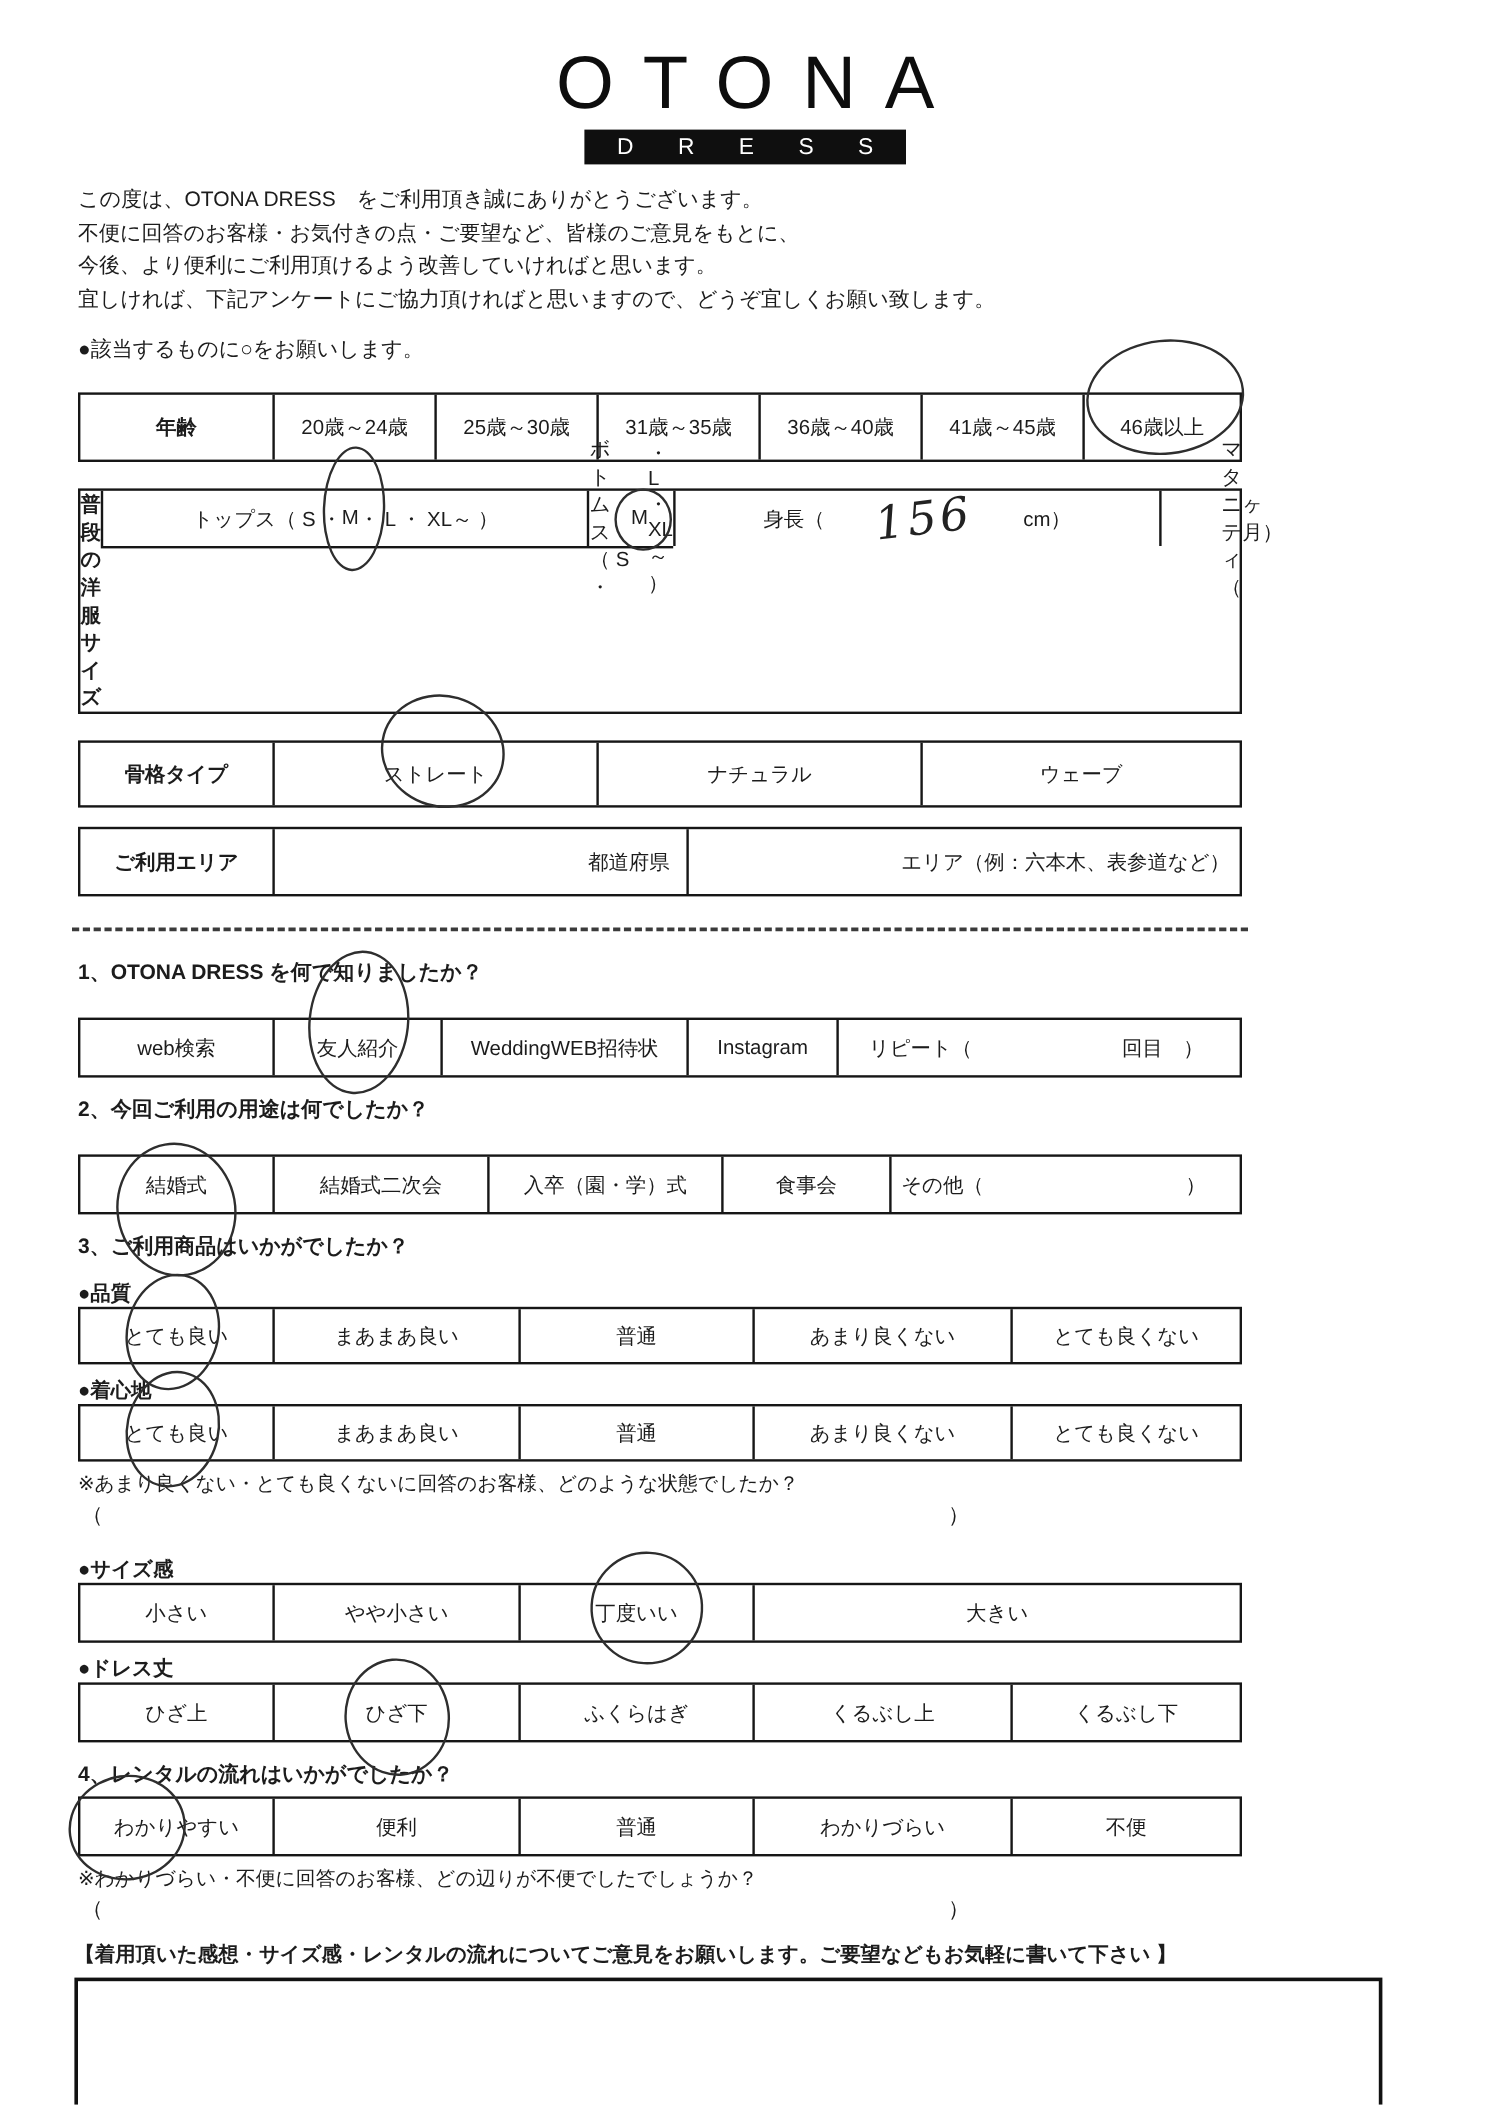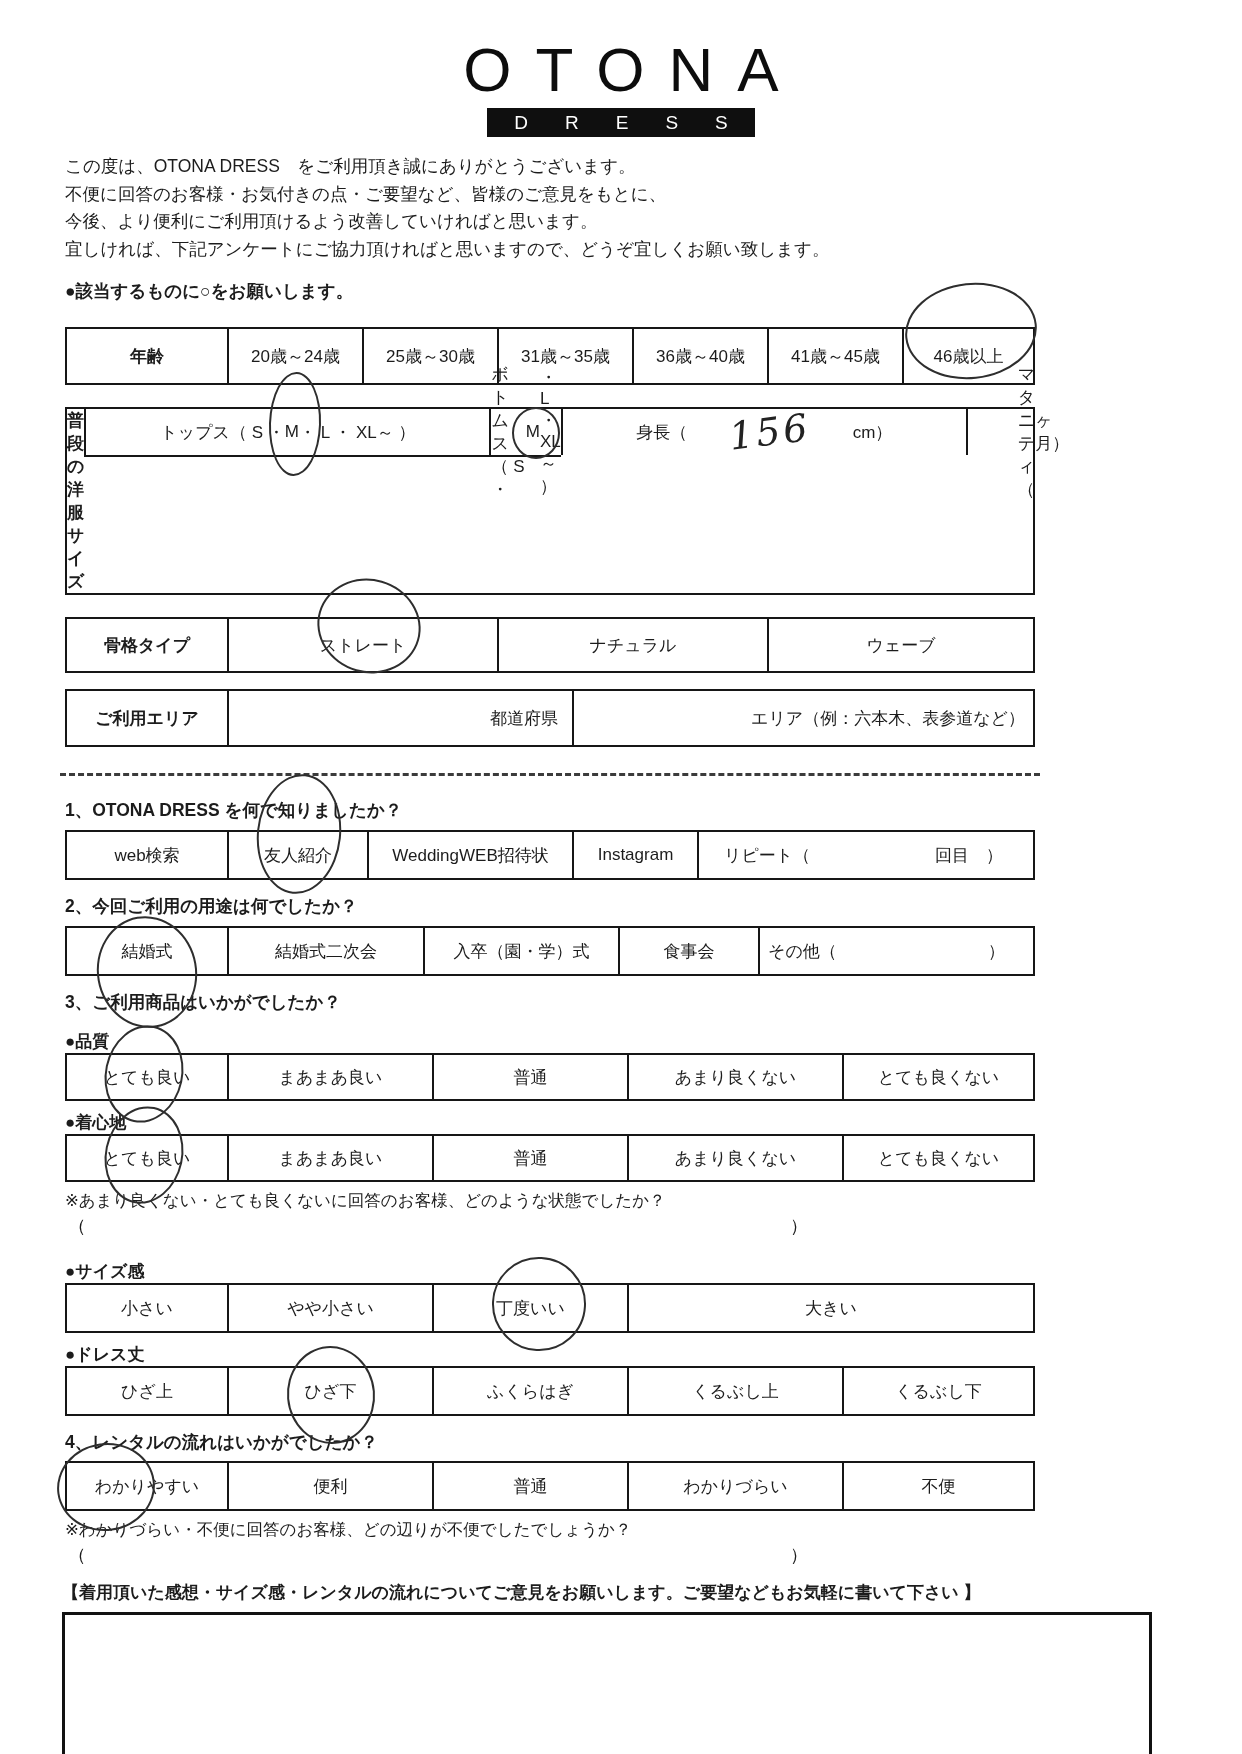--- a/index.html
+++ b/index.html
@@ -6,42 +6,42 @@
   #page{position:relative;width:1242px;height:1754px;background:#fff;overflow:hidden;
         font-family:"Liberation Sans","DejaVu Sans",sans-serif;color:#1c1c1c;}
   
   .logo{padding-top:34px;text-align:center;}
   .logo-name{font-size:62px;letter-spacing:24px;margin-right:-24px;font-weight:400;color:#0d0d0d;}
   .logo-bar{width:268px;height:29px;background:#0f0f0f;margin:3px auto 0;display:flex;
             align-items:center;justify-content:center;color:#fff;font-size:19px;}
   .logo-bar span{letter-spacing:37px;margin-right:-37px;}
   
   .intro{margin:16px 0 0 65px;font-size:17.5px;line-height:27.5px;}
-  .instruction{margin:16px 0 0 65px;font-size:17.5px;font-weight:bold;}
+  .instruction{margin:16px 0 0 65px;font-size:17.5px;font-weight:normal;}
   
   .w{width:970px;margin-left:65px;box-sizing:border-box;}
   .tbl{display:flex;border:2.5px solid #161616;background:#fff;}
   .cell{border-left:2px solid #161616;display:flex;align-items:center;justify-content:center;
         position:relative;font-size:17px;box-sizing:border-box;}
   .cell.first{border-left:none;}
   .lbl{font-weight:bold;}
   .mk{position:absolute;border:2.5px solid #2e2e2e;border-radius:50%;pointer-events:none;z-index:3;background:transparent;}
   .rel{position:relative;display:inline-block;}
   
   .age-tbl{margin-top:24px;height:58px;}
   .size-tbl{margin-top:22px;}
   .size-right{display:flex;flex:1;}
   .size-row{display:flex;height:46px;}
   .size-row.top{border-bottom:2px solid #161616;}
   .size-row .cell{height:100%;}
   .skel-tbl{margin-top:22px;height:56px;}
   .area-tbl{margin-top:16px;height:58px;}
   .dash{width:980px;margin:26px 0 0 60px;border-top:3px dashed #3b3b3b;height:0;}
   .qtitle{margin:22px 0 0 65px;font-size:17.5px;font-weight:bold;}
-  .q-tbl{margin-top:8px;height:50px;}
+  .q-tbl{margin-top:26px;height:50px;}
   .sub-lbl{margin:16px 0 0 65px;font-size:17px;font-weight:bold;}
   .tight{margin-top:0;}
   .note{margin:8px 0 0 65px;font-size:16.5px;}
   .paren{width:740px;margin:2px 0 0 68px;display:flex;justify-content:space-between;font-size:18px;height:24px;}
   .comment-title{margin:14px 0 0 62px;font-size:17px;font-weight:bold;}
   .comment-box{width:1090px;height:228px;margin:8px 0 0 62px;border:3.5px solid #111;box-sizing:border-box;}
   .hand{font-family:"DejaVu Serif",serif;font-style:italic;font-size:38px;transform:rotate(-7deg);
         letter-spacing:3px;color:#222;line-height:1;}
   .padL{justify-content:flex-start;}
   .padR{justify-content:flex-end;}
@@ -177,21 +177,21 @@
         <span>回目　）</span>
     </div>
   </div>
 
   <div class="qtitle" style="margin-top:14px">2、今回ご利用の用途は何でしたか？</div>
   <div class="tbl w q-tbl">
     <div class="cell first" style="width:160px">
       <span>結婚式</span>
       <i class="mk" style="left:30px;top:-12px;width:96px;height:108px;transform:rotate(-10deg)"></i>
     </div>
-    <div class="cell" style="width:196px">
+    <div class="cell" style="width:179px">
         <span>結婚式二次会</span>
       </div>
     <div class="cell" style="width:195px">
         <span>入卒（園・学）式</span>
       </div>
     <div class="cell" style="width:140px">
         <span>食事会</span>
       </div>
     <div class="cell" style="flex:1;padding:0 28px 0 8px;justify-content:space-between">
       <span>その他（</span>

